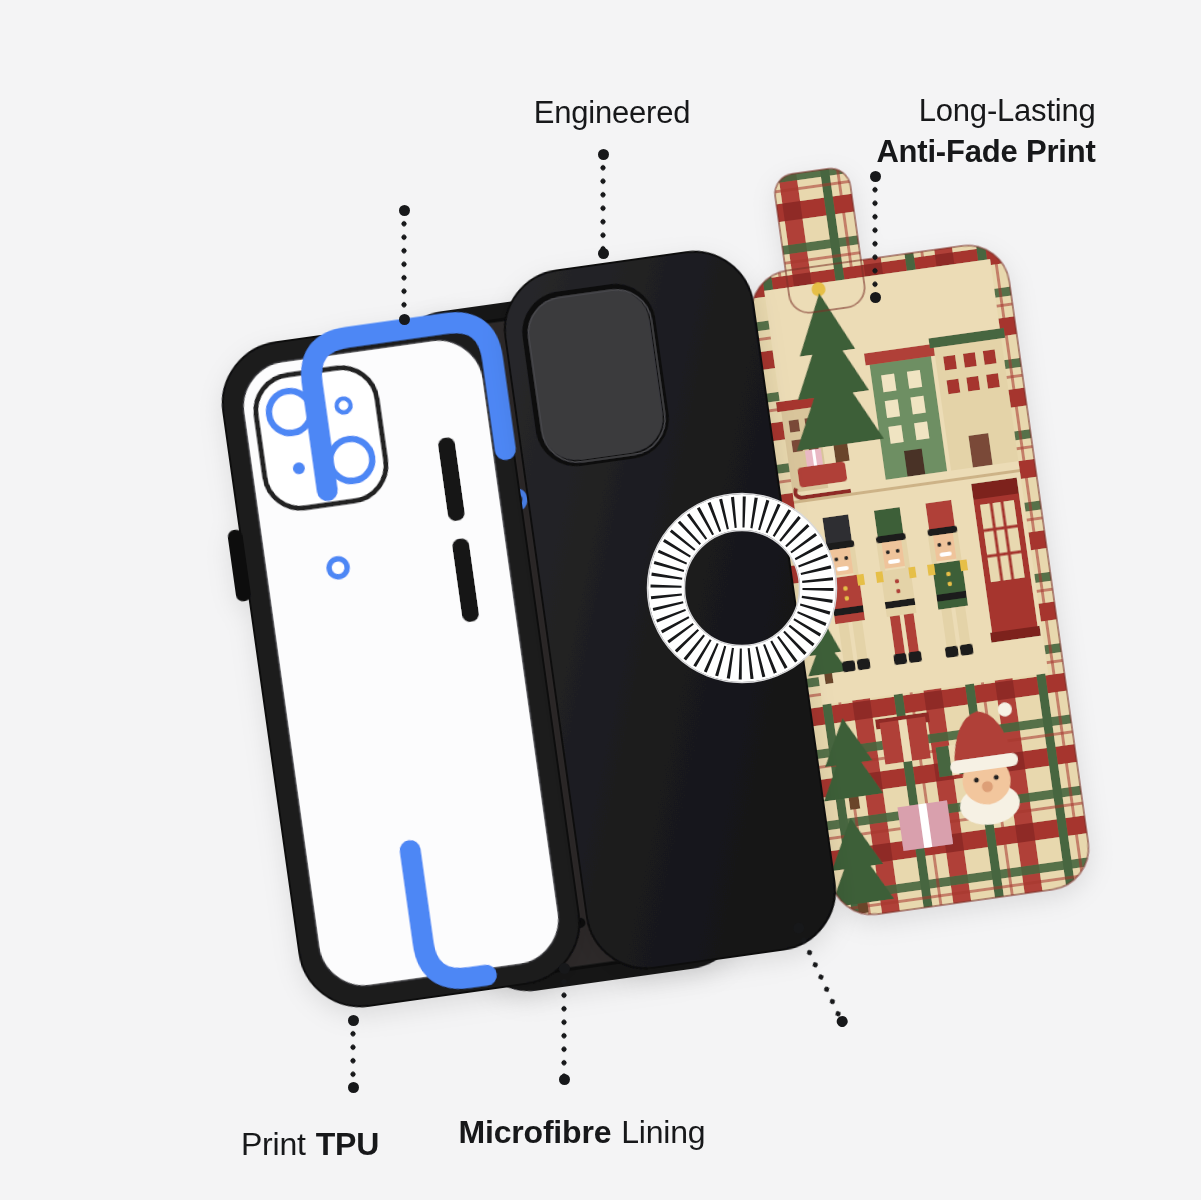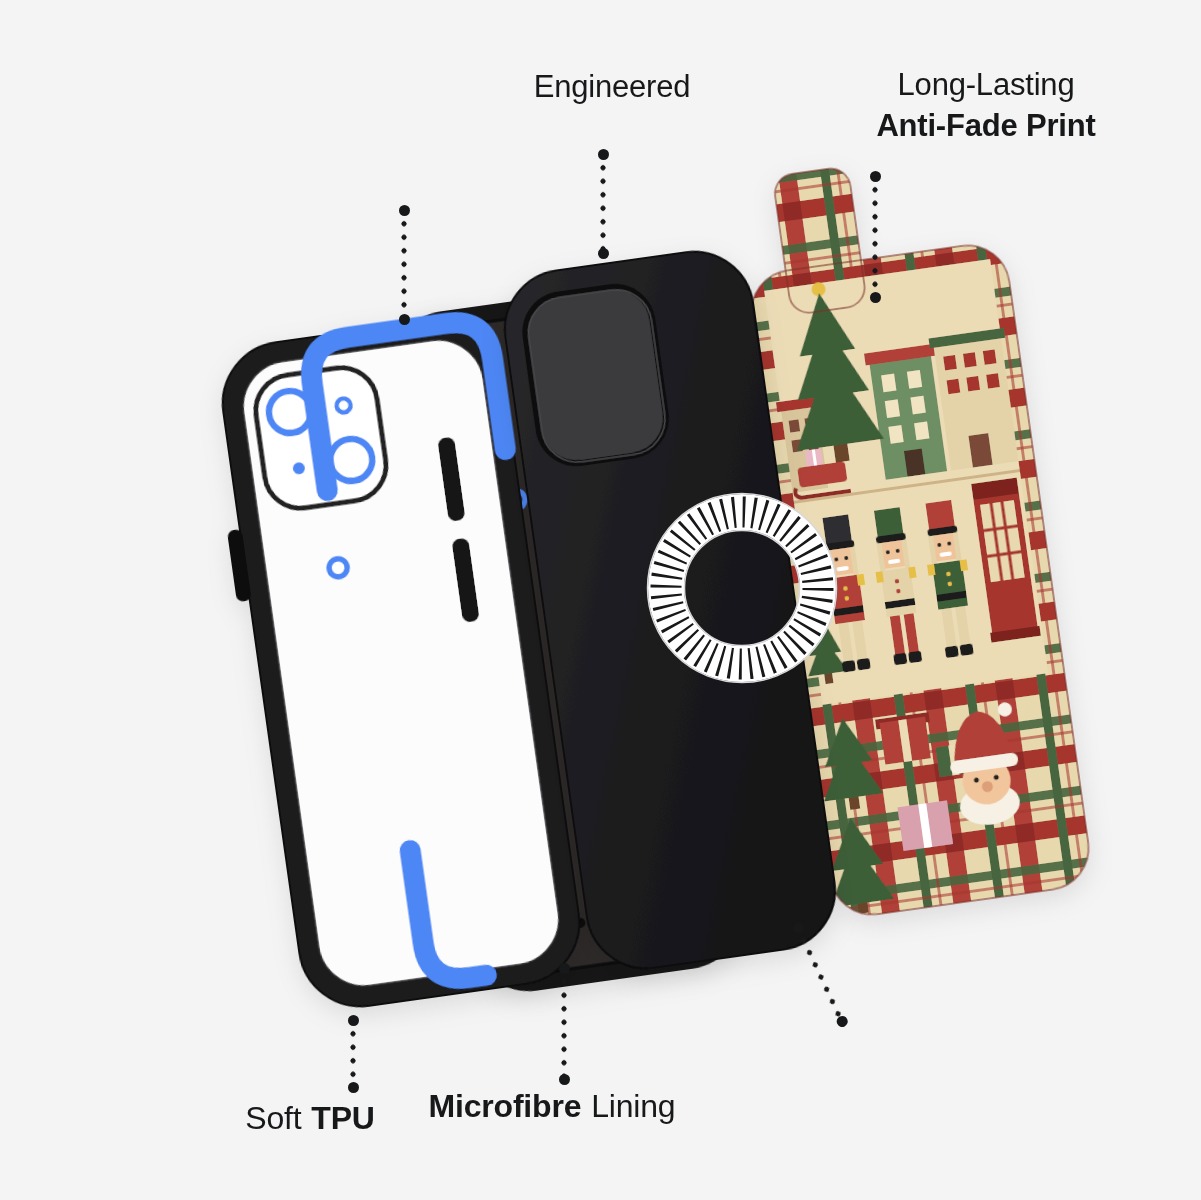--- a/index.html
+++ b/index.html
@@ -8,22 +8,22 @@
   .stage {
     position: relative; width: 1201px; height: 1200px; overflow: hidden;
     background: var(--background, #f4f4f5);
     color: var(--text, #17181a);
     font-family: "Liberation Sans", "DejaVu Sans", sans-serif;
   }
   svg.art { position: absolute; left: 0; top: 0; }
 
   .callout {
     position: absolute; transform: translateX(-50%);
-    text-align: center; font-size: 31px; line-height: 41px;
-    letter-spacing: -0.2px; white-space: nowrap; font-weight: 400;
+    text-align: right; font-size: 31px; line-height: 41px;
+    letter-spacing: -0.2px; white-space: nowrap; font-weight: 400; margin-top: 26px;
   }
   .callout .bold { font-weight: 700; }
   .callout.inline { font-size: 32px; }
   .callout.inline span + span { margin-left: 10px; }
 
   .leader {
     position: absolute; width: 8px;
     background-image: radial-gradient(circle, var(--text, #17181a) 2.3px, transparent 2.9px);
     background-size: 8px 13.5px; background-repeat: repeat-y; background-position: center 7px;
   }
@@ -276,21 +276,21 @@
   <div class="callout" style="left:612px; top:66px;">
     <div>Engineered</div>
   </div>
 
   <div class="callout" style="left:986px; top:64px;">
     <div>Long-Lasting</div>
     <div class="bold">Anti-Fade Print</div>
   </div>
 
   <div class="callout inline" style="left:310px; top:1098px;">
-    <span>Soft</span><span class="bold">TPU</span>
-  </div>
-
-  <div class="callout inline" style="left:552px; top:1086px;">
+    <span>Print</span><span class="bold">TPU</span>
+  </div>
+
+  <div class="callout inline" style="left:582px; top:1086px;">
     <span class="bold">Microfibre</span><span>Lining</span>
   </div>
 
 
 </div>
 
 </body></html>

